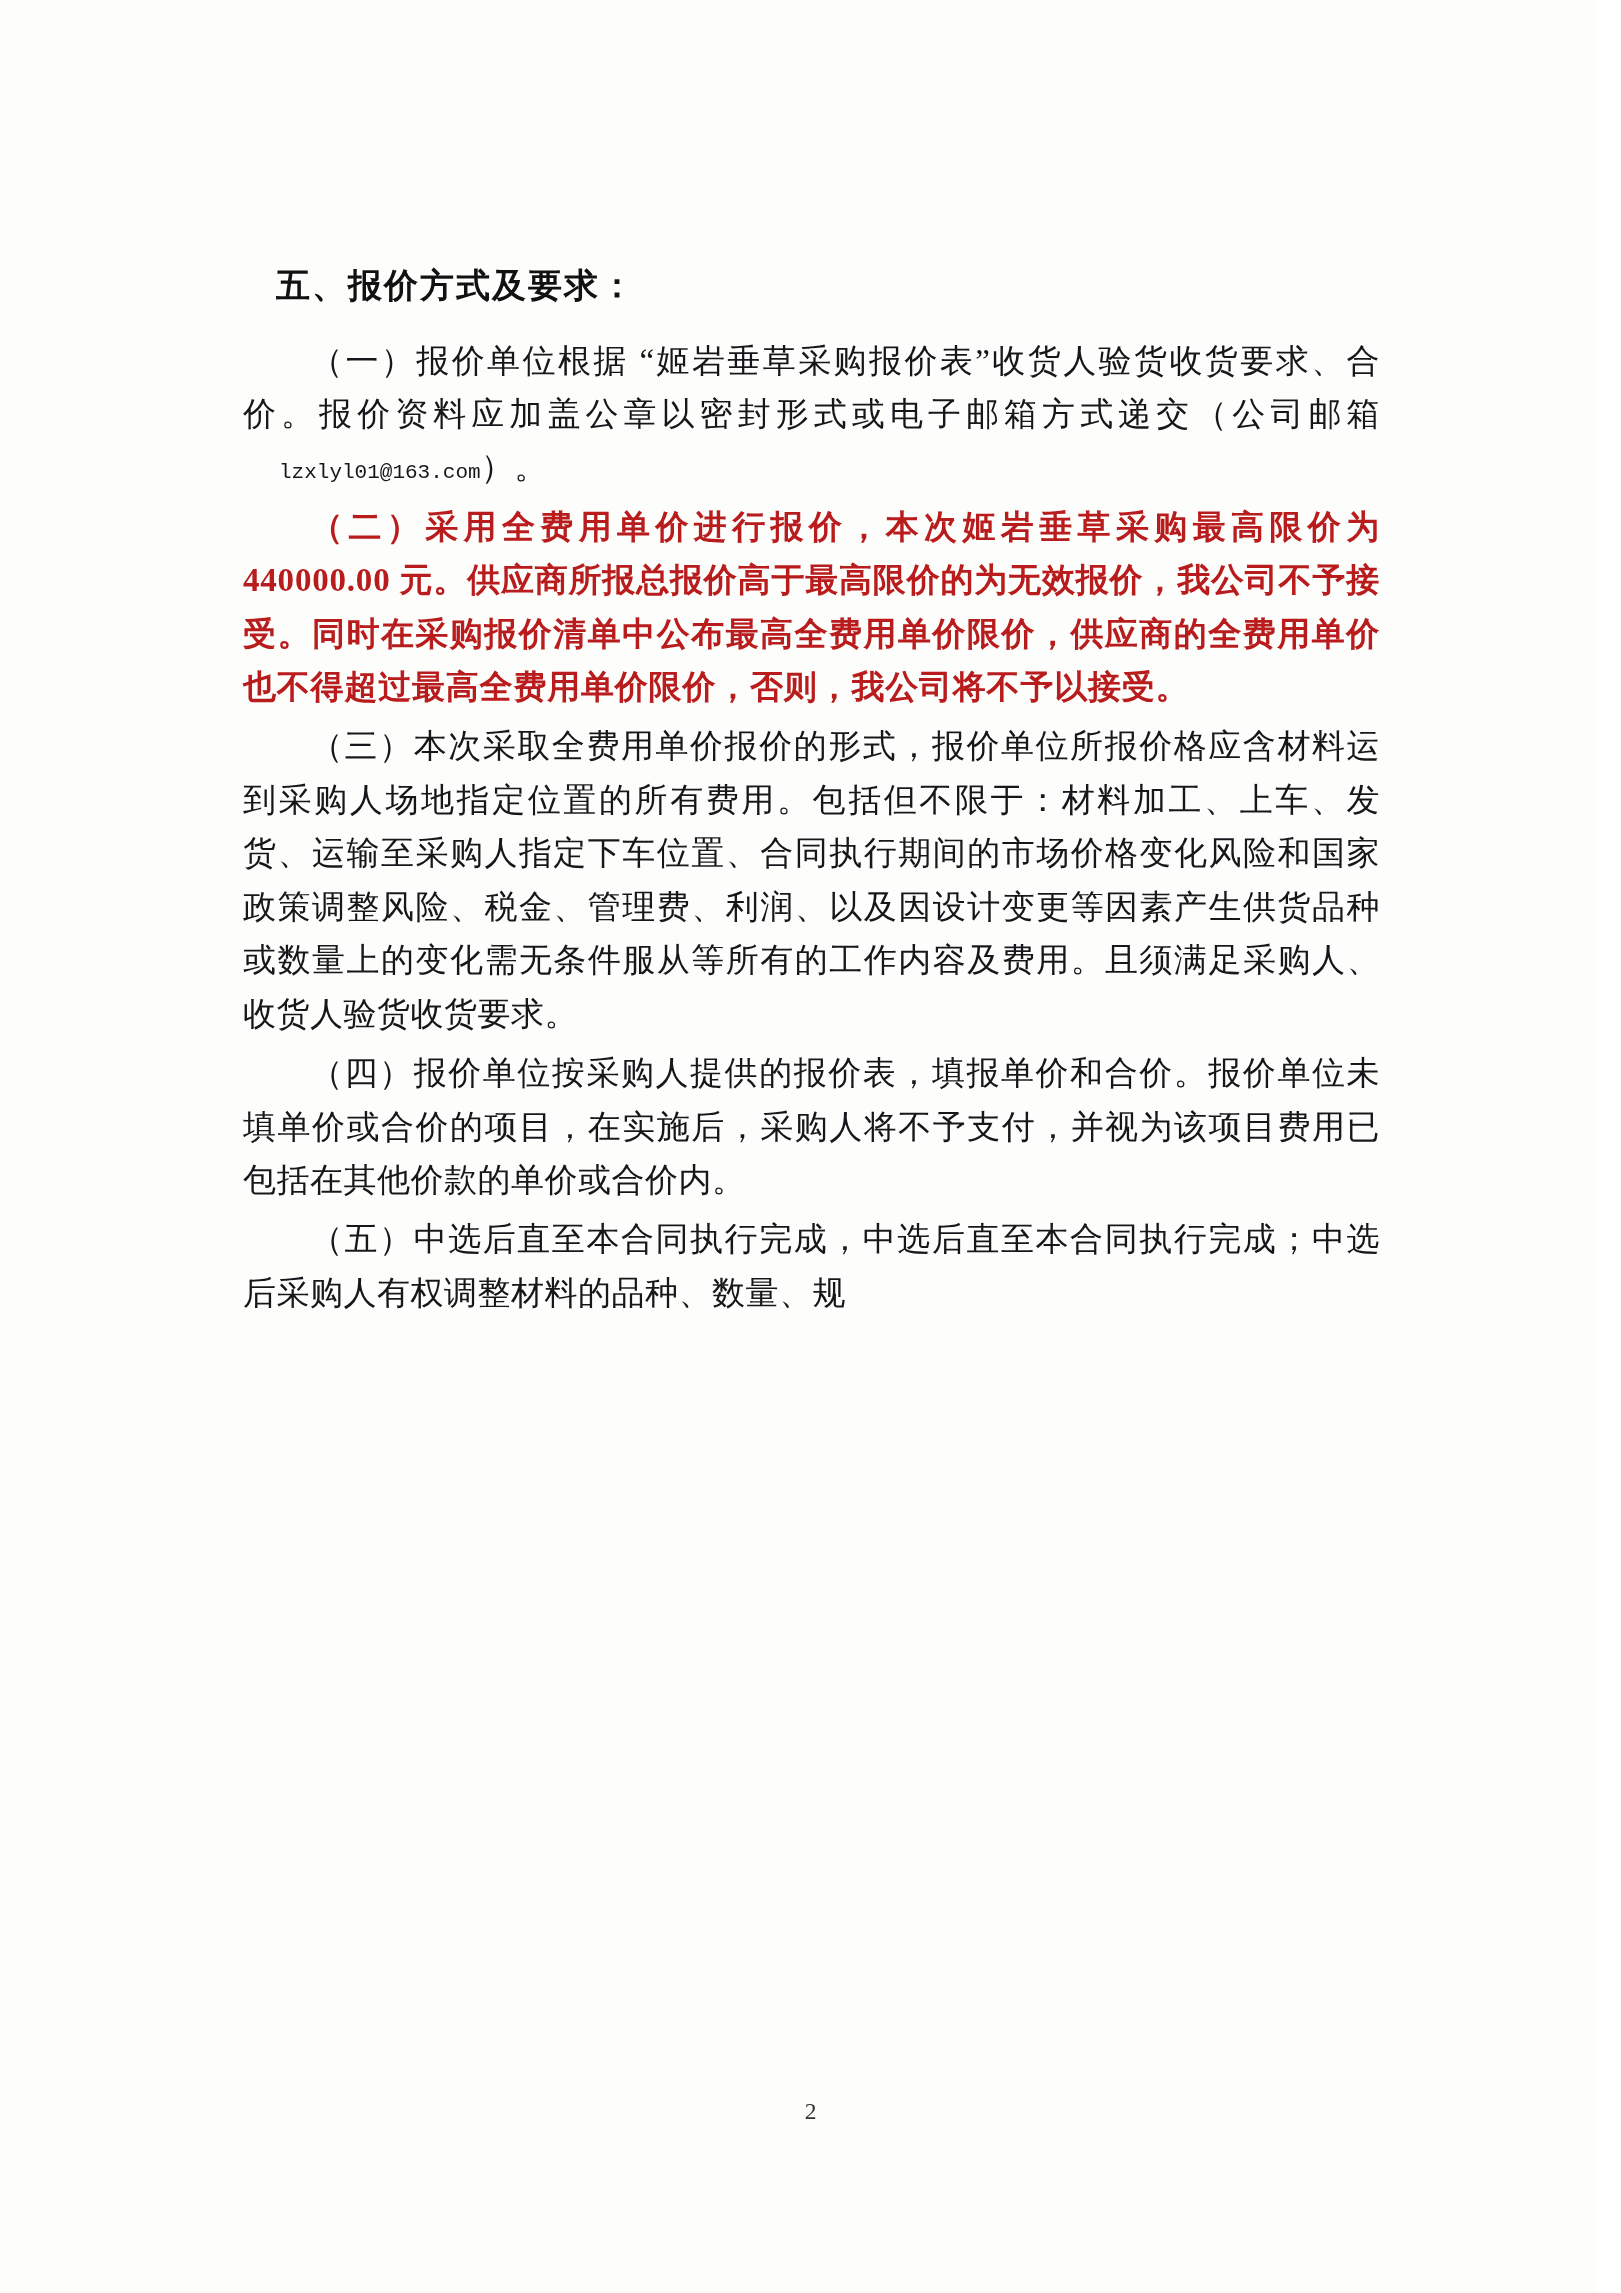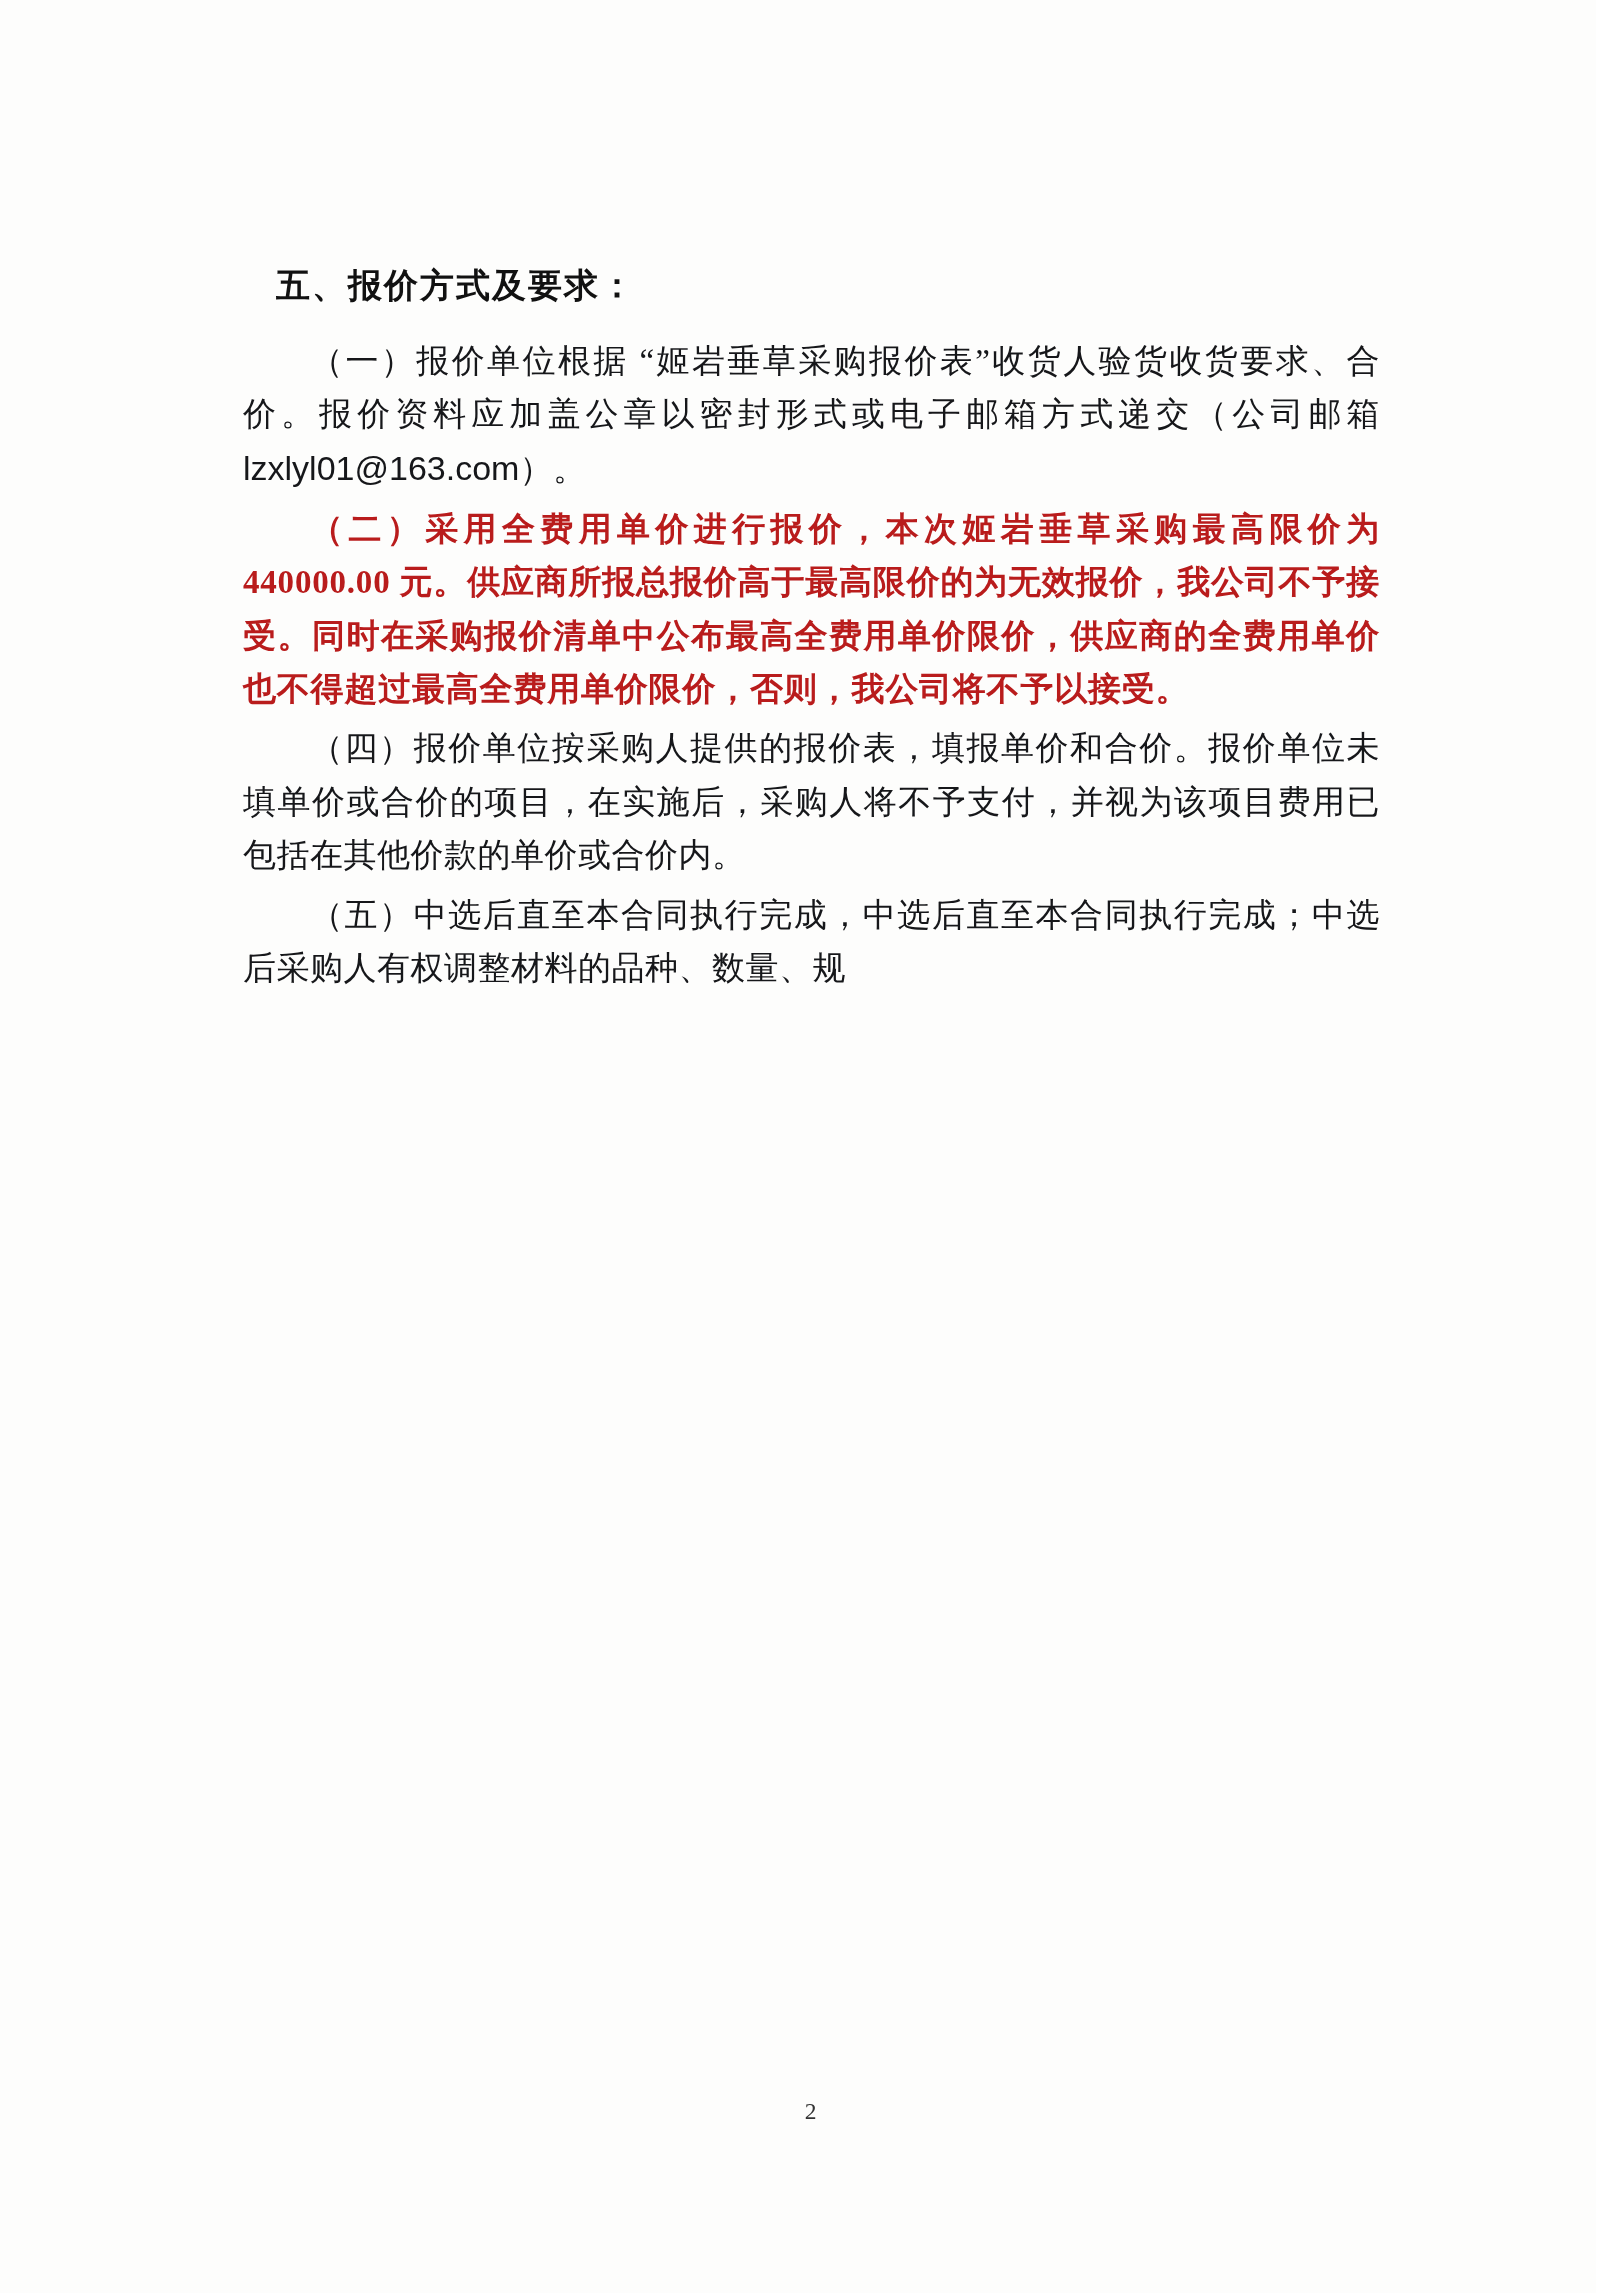--- a/index.html
+++ b/index.html
@@ -47,23 +47,24 @@
     letter-spacing: 0.5px;
     text-indent: 67px;
     color: #16171a;
   }
   p.bold {
     font-weight: bold;
     letter-spacing: 0.8px;
     color: #b91c1c;
   }
   .mono {
-    font-family: Liberation Sans, sans-serif;
-    font-size: 34px;
+    font-family: Liberation Mono, monospace;
+    font-size: 21px;
     letter-spacing: 0px;
+    margin-left: 36px;
   }
   .numbold {
     font-family: "Liberation Serif", serif;
     font-weight: bold;
   }
   .page-number {
     position: absolute;
     top: 2098px;
     left: 0;
     width: 1621px;
@@ -75,19 +76,20 @@
 </style>
 </head>
 <body>
 
 <div class="page">
   <div class="content">
     <div class="heading">五、报价方式及要求：</div>
     <div id="paragraphs">
         <p class="para"><span>（一）报价单位根据 “姬岩垂草采购报价表”收货人验货收货要求、合价。报价资料应加盖公章以密封形式或电子邮箱方式递交（公司邮箱 </span><span class="mono">lzxlyl01@163.com</span><span>）。</span></p>
         <p class="para bold"><span>（二）采用全费用单价进行报价，本次姬岩垂草采购最高限价为 </span><span class="numbold">440000.00</span><span> 元。供应商所报总报价高于最高限价的为无效报价，我公司不予接受。同时在采购报价清单中公布最高全费用单价限价，供应商的全费用单价也不得超过最高全费用单价限价，否则，我公司将不予以接受。</span></p>
+        <p class="para"><span>（三）本次采取全费用单价报价的形式，报价单位所报价格应含材料运到采购人场地指定位置的所有费用。包括但不限于：材料加工、上车、发货、运输至采购人指定下车位置、合同执行期间的市场价格变化风险和国家政策调整风险、税金、管理费、利润、以及因设计变更等因素产生供货品种或数量上的变化需无条件服从等所有的工作内容及费用。且须满足采购人、收货人验货收货要求。</span></p>
         <p class="para"><span>（四）报价单位按采购人提供的报价表，填报单价和合价。报价单位未填单价或合价的项目，在实施后，采购人将不予支付，并视为该项目费用已包括在其他价款的单价或合价内。</span></p>
         <p class="para"><span>（五）中选后直至本合同执行完成，中选后直至本合同执行完成；中选后采购人有权调整材料的品种、数量、规</span></p>
       </div>
   </div>
   <div class="page-number">2</div>
 </div>
 
 
 </body></html>

